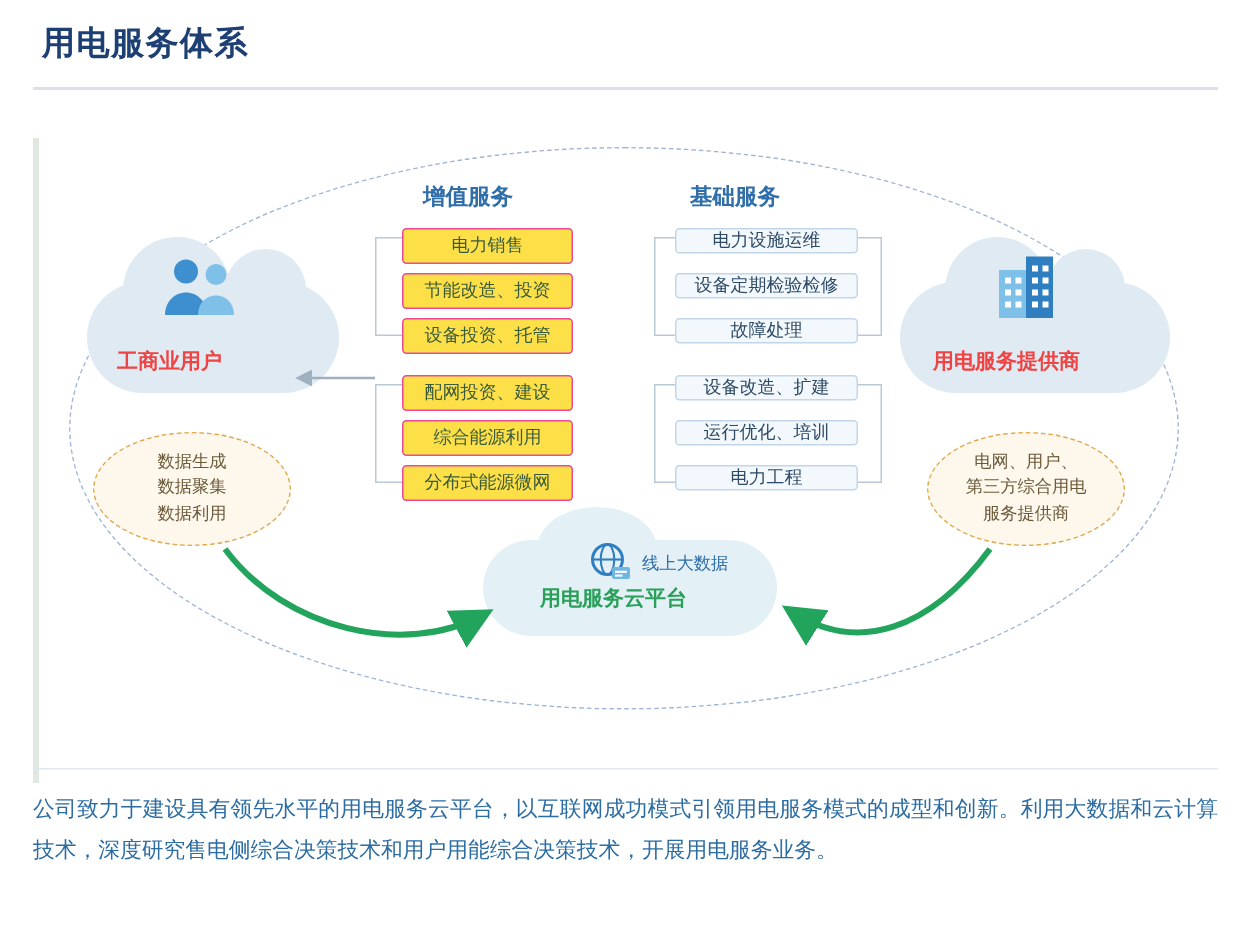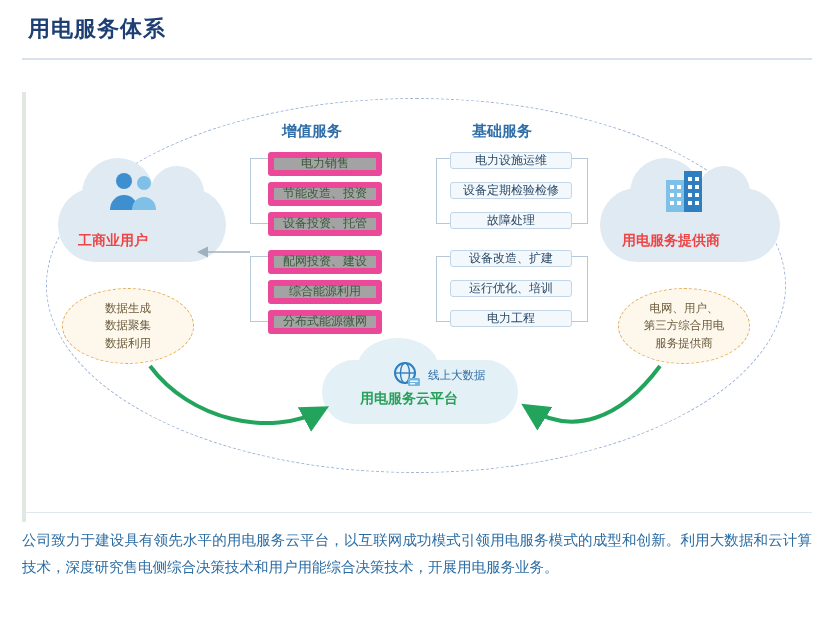--- a/index.html
+++ b/index.html
@@ -64,28 +64,28 @@
   }
 
   
   .col-head {
     position: absolute;
     font-size: 15px;
     font-weight: bold;
     color: #2f6ea8;
   }
   .col-head.value { left: 282px; top: 52px; }
-  .col-head.basic { left: 472px; top: 52px; text-align: center; }
+  .col-head.basic { left: 460px; top: 52px; text-align: center; }
 
   
   .pill {
     position: absolute;
     box-sizing: border-box;
-    border: 6px solid #ec4899;
-    background: #a3a3a3;
+    border: 1px solid #ec4899;
+    background: #fde047;
     border-radius: 3px;
     font-size: 12px;
     color: #3a5a3c;
     display: flex;
     align-items: center;
     justify-content: center;
     text-align: center;
     line-height: 1.15;
   }
   .pill.blue {

